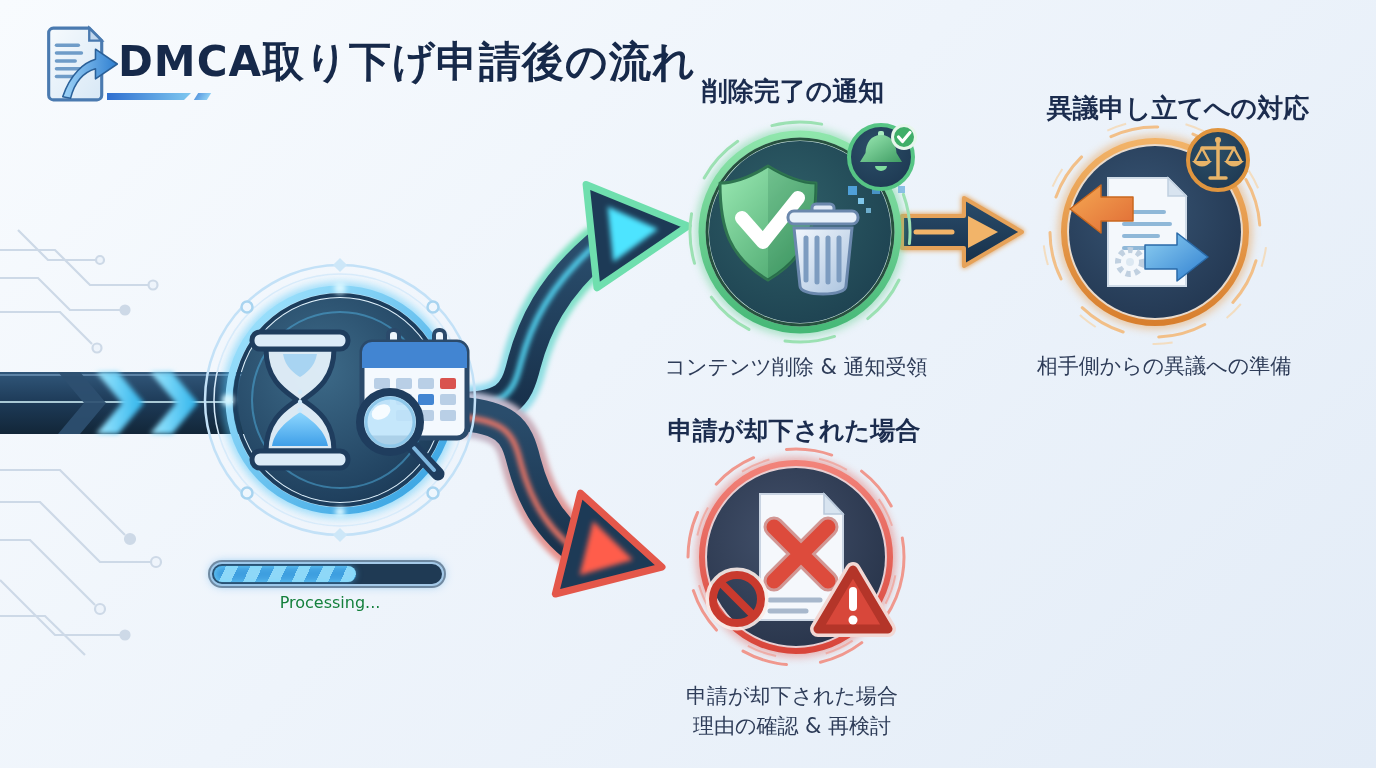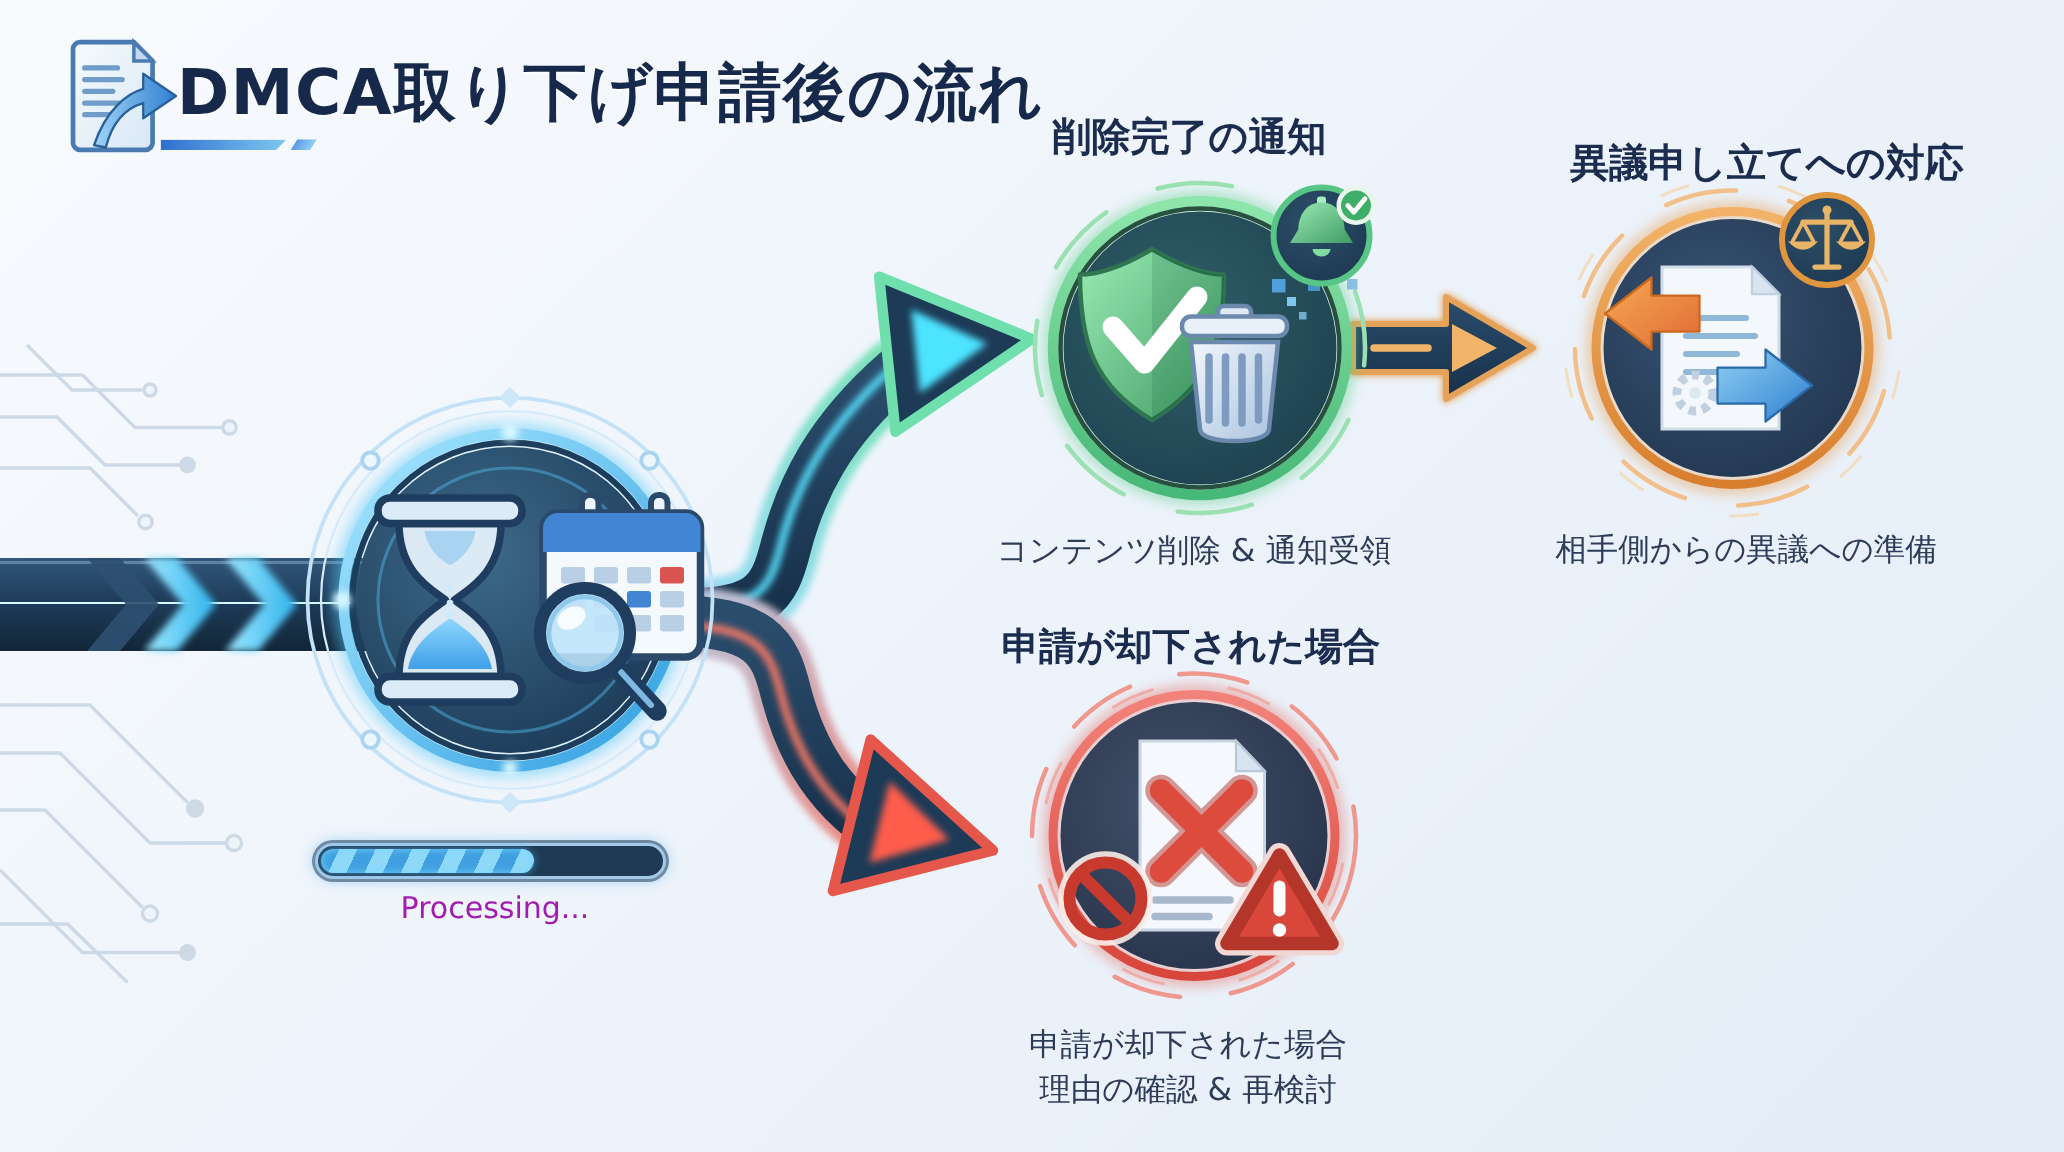--- a/index.html
+++ b/index.html
@@ -27,21 +27,21 @@
   }
   .node-heading{font-weight:800;transform:translateX(-50%);}
   .h-review{left:330px;top:218px;font-size:27px;}
   .h-removal{left:793px;top:74px;font-size:26px;}
   .h-counter{left:1146px;top:91px;font-size:26px;margin-left:32px;}
   .h-rejected{left:794px;top:414px;font-size:25px;}
   .caption{font-size:20px;color:#2e3c58;transform:translateX(-50%);text-align:center;}
   .c-removal{left:796px;top:353px;font-size:21px;}
   .c-counter{left:1140px;top:352px;font-size:21px;margin-left:24px;}
   .c-rejected{left:792px;top:681px;text-align:center;line-height:30px;font-size:21px;}
-  .processing{left:330px;top:593px;font-size:20px;color:#a21caf;transform:translateX(-50%);}
+  .processing{left:330px;top:593px;font-size:16px;color:#15803d;transform:translateX(-50%);}
   .progress{
     position:absolute;left:210px;top:562px;width:234px;height:24px;z-index:2;
     background:#1f3a54;border:2px solid #a4c9e8;border-radius:14px;
     box-shadow:0 0 0 2px rgba(36,62,90,.55),0 0 10px rgba(120,190,240,.8);
     padding:2px;box-sizing:border-box;
   }
   .progress-fill{
     height:100%;border-radius:9px;width:63%;
     background:repeating-linear-gradient(115deg,#3f9fe0 0 11px,#8fd8f8 11px 22px);
     box-shadow:0 0 6px rgba(120,220,255,.8) inset,0 0 6px rgba(90,190,250,.6);

